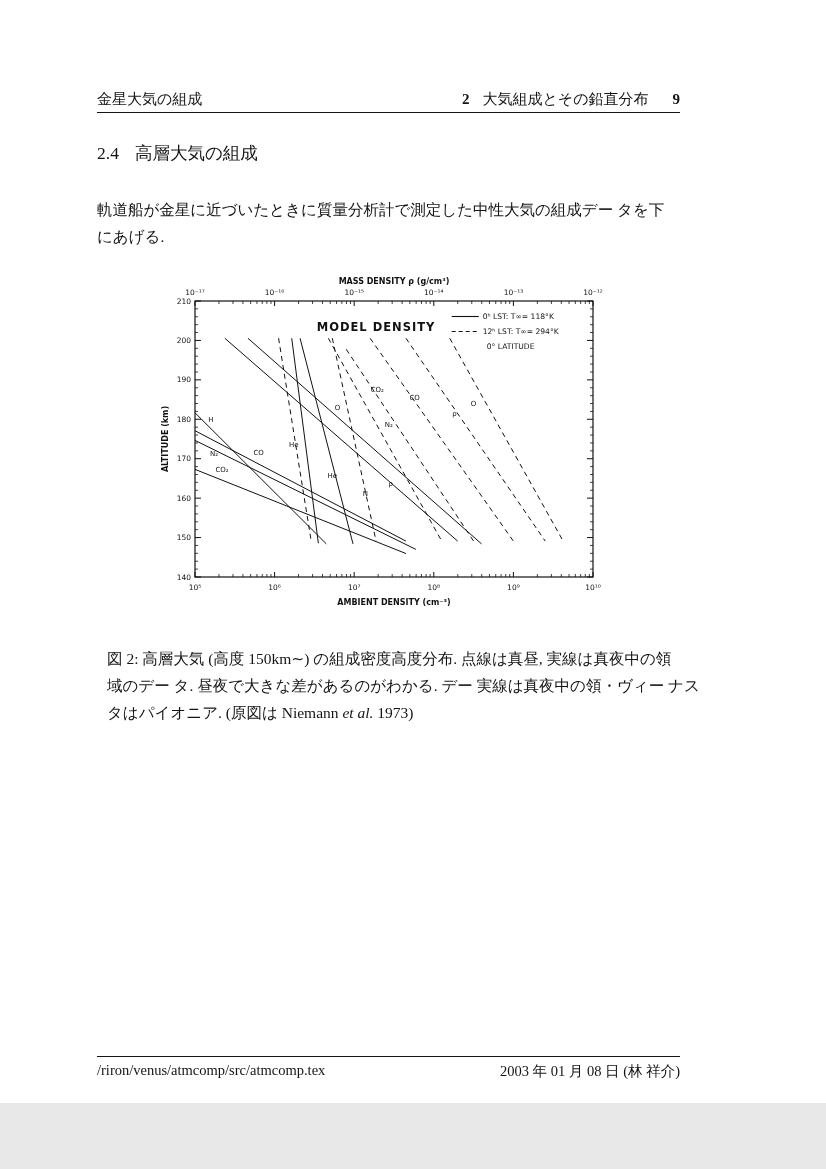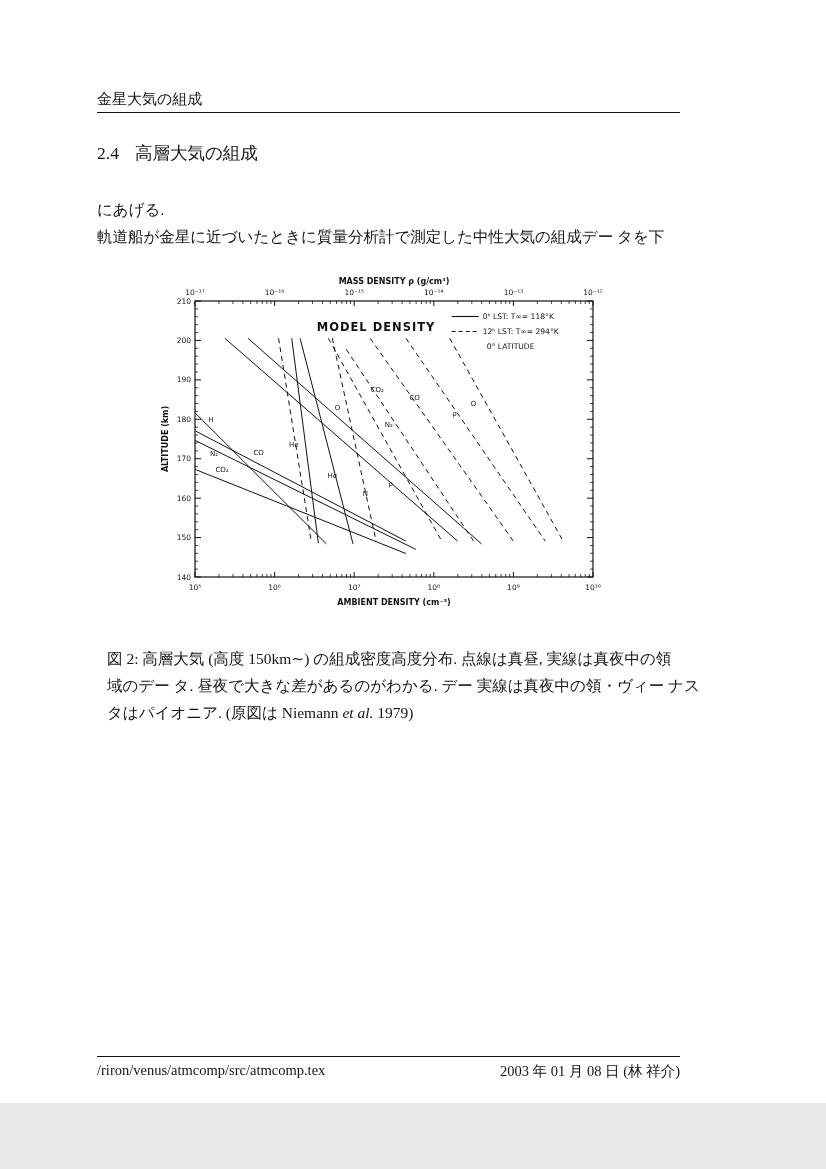--- a/index.html
+++ b/index.html
@@ -25,30 +25,33 @@
   .ftr-right{right:146px;top:1062px;font-size:14.5px;}
   svg text{font-family:"DejaVu Sans","Liberation Sans",sans-serif;fill:#111;}
 </style>
 </head>
 <body>
 
 <div class="page">
 
   <div class="abs hdr-left">金星大気の組成</div>
 
+  <div class="abs hdr-right">
+    <span class="secno">2</span><span>大気組成とその鉛直分布</span><span class="pageno">9</span>
+  </div>
 
   <div class="abs hdr-rule"></div>
 
   <div class="abs section-heading">
     <span>2.4</span><span class="sec-title">高層大気の組成</span>
   </div>
 
   <div class="abs body-par">
+    <div>軌道船が金星に近づいたときに質量分析計で測定した中性大気の組成デー タを下</div>
     <div>にあげる.</div>
-    <div>軌道船が金星に近づいたときに質量分析計で測定した中性大気の組成デー タを下</div>
   </div>
 
   <div class="abs figure-wrap">
     <svg width="470" height="340" viewBox="0 0 470 340" xmlns="http://www.w3.org/2000/svg">
         <rect x="38" y="30" width="398" height="276" fill="none" stroke="#111" stroke-width="1.2"></rect>
         <line x1="38" y1="30" x2="38" y2="35" stroke="#111" stroke-width="1"></line>
         <line x1="38" y1="306" x2="38" y2="301" stroke="#111" stroke-width="1"></line>
         <text x="38" y="24" text-anchor="middle" font-size="7.5">10⁻¹⁷</text>
         <text x="38" y="319" text-anchor="middle" font-size="7.5">10⁵</text>
         <line x1="117.6" y1="30" x2="117.6" y2="35" stroke="#111" stroke-width="1"></line>
@@ -268,20 +271,20 @@
         <line x1="248.94" y1="67.26" x2="388.24" y2="270.12" stroke="#111" stroke-width="1" stroke-dasharray="5,4"></line>
         <text x="297.49600000000004" y="145.368" text-anchor="middle" font-size="7">ρ</text>
         <line x1="292.72" y1="67.26" x2="406.15000000000003" y2="270.12" stroke="#111" stroke-width="1" stroke-dasharray="5,4"></line>
         <text x="316.59999999999997" y="135.43200000000002" text-anchor="middle" font-size="7">O</text>
       </svg>
   </div>
 
   <div class="abs caption">
     <div>図 2: 高層大気 (高度 150km∼) の組成密度高度分布. 点線は真昼, 実線は真夜中の領</div>
     <div>域のデー タ. 昼夜で大きな差があるのがわかる. デー 実線は真夜中の領・ヴィー ナス</div>
-    <div><span>タはパイオニア. (原図は Niemann </span><span class="it">et al.</span><span> 1979)</span></div>
+    <div><span>タはパイオニア. (原図は Niemann </span><span class="it">et al.</span><span> 1973)</span></div>
   </div>
 
   <div class="abs ftr-rule"></div>
   <div class="abs ftr-left">/riron/venus/atmcomp/src/atmcomp.tex</div>
   <div class="abs ftr-right">2003 年 01 月 08 日 (林 祥介)</div>
 
 </div>
 
 </body></html>

